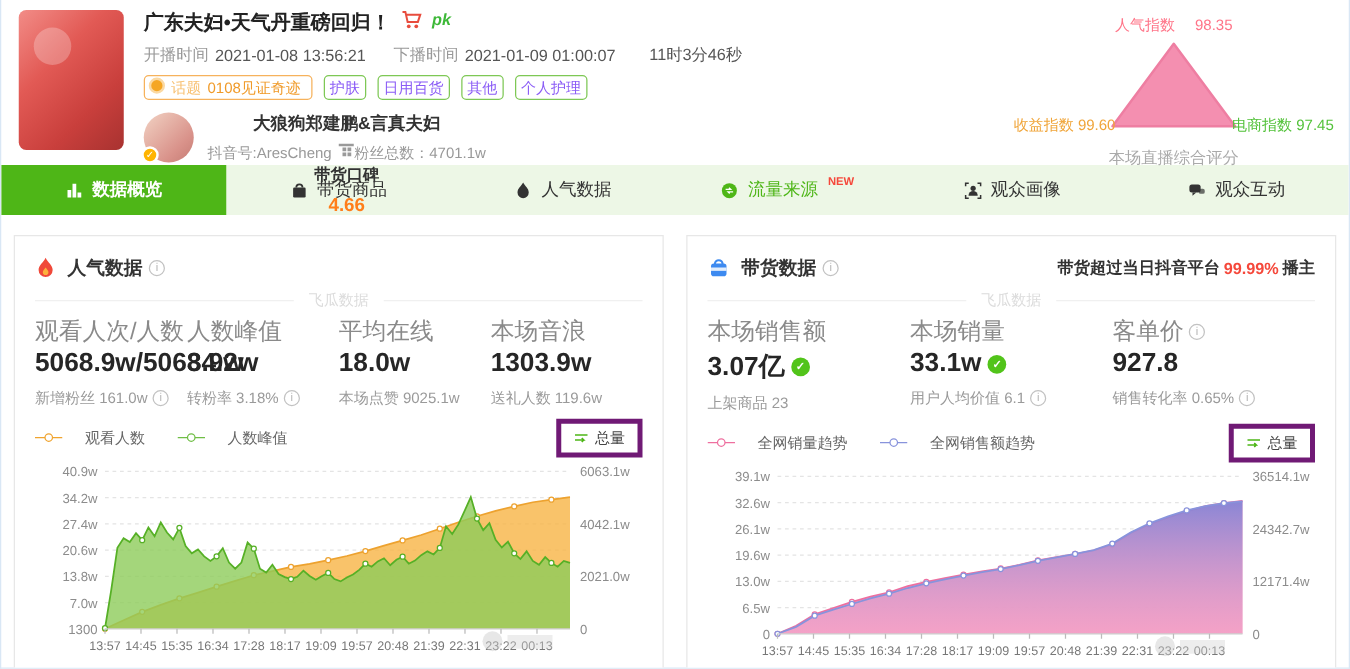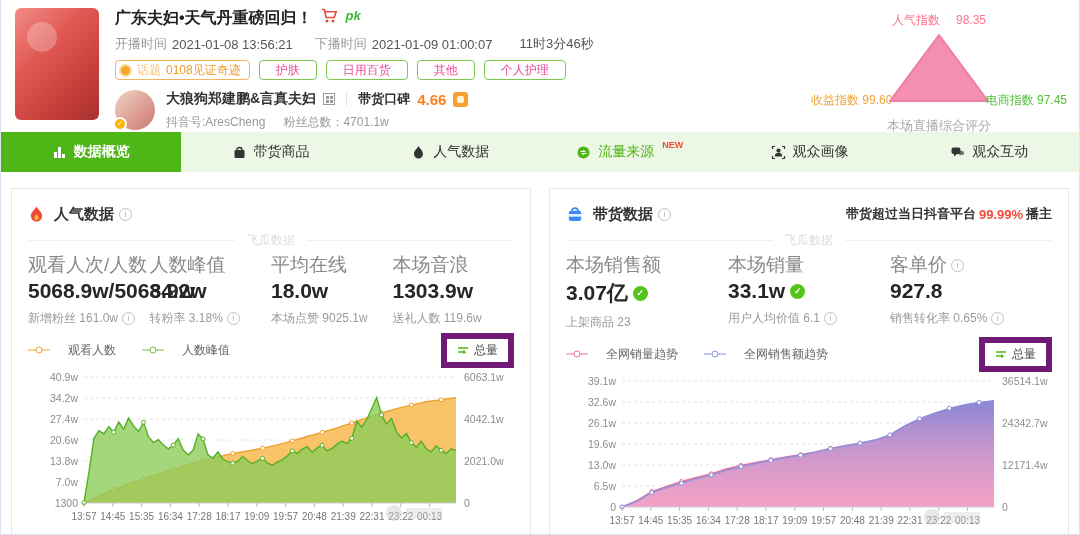--- a/index.html
+++ b/index.html
@@ -14,32 +14,32 @@
     background: linear-gradient(135deg,#f28c87 0%,#e25a55 35%,#c93f3c 70%,#a83230 100%); }
   .cover .blob { width: 30px; height: 30px; border-radius: 50%; background: rgba(255,255,255,.25); margin: 14px 0 0 12px; }
   .info { flex: 1; padding-left: 16px; min-width: 0; }
   .title-row { display: flex; align-items: flex-start; gap: 8px; height: 20px; }
   .title-row h1 { font-size: 16px; margin: 0; color: #222; }
   .pk { color: #3db838; font-style: italic; font-weight: bold; font-size: 13px; }
   .time-row { margin-top: 8px; font-size: 13px; color: #999; display: flex; height: 16px; align-items: center; }
   .time-row b { color: #555; font-weight: normal; margin-left: 5px; }
   .time-row .gap { width: 22px; }
   .tag-row { display: flex; gap: 9px; align-items: center; font-size: 12px; margin-top: 8px; height: 20px; }
-  .topic-badge { display: inline-flex; align-items: center; gap: 5px; border: 1px solid #f6b25c; color: #f09a28;
+  .topic-badge { display: inline-flex; align-items: flex-start; gap: 5px; border: 1px solid #f6b25c; color: #f09a28;
     border-radius: 4px; padding: 1px 8px 1px 3px; height: 20px; }
   .topic-dot { width: 13px; height: 13px; border-radius: 50%; background: #f5a623; border: 2px solid #fbd9a2; flex: none; }
   .topic-prefix { color: #f8c071; }
-  .tag { border: 1px solid #7ec855; color: #ec4899; border-radius: 4px; padding: 1px 16px; height: 20px; line-height: 17px; }
+  .tag { border: 1px solid #7ec855; color: #8b5cf6; border-radius: 4px; padding: 1px 4px; height: 20px; line-height: 17px; }
   .streamer-row { display: flex; align-items: flex-start; gap: 11px; margin-top: 10px; }
   .s-avatar { position: relative; width: 40px; height: 40px; border-radius: 50%; flex: none;
     background: linear-gradient(135deg,#f2d3c4,#d9928a 70%,#c47c74); }
   .s-check { position: absolute; left: -2px; bottom: -1px; width: 14px; height: 14px; background: #ffb400;
     border: 2px solid #fff; border-radius: 50%; color: #fff; font-size: 8px; line-height: 10px; text-align: center; }
   .s-check::before { content: "✓"; }
-  .s-line1 { display: flex; align-items: center; gap: 7px; height: 18px; }
+  .s-line1 { display: flex; align-items: center; gap: 7px; height: 18px; flex-direction: column; }
   .s-name { font-size: 14px; font-weight: bold; color: #333; }
   .qr-icon { width: 12px; height: 12px; border: 1px solid #9a9a9a; position: relative; }
   .qr-icon::before { content: ""; position: absolute; left: 2px; top: 2px; width: 3px; height: 3px;
     background: #9a9a9a; box-shadow: 4px 0 #9a9a9a, 0 4px #9a9a9a, 4px 4px #9a9a9a; }
   .s-divider { width: 1px; height: 14px; background: #e3e3e3; margin: 0 4px; }
   .rep-label { font-size: 13px; color: #333; font-weight: bold; }
   .rep-value { font-size: 15px; color: #ff7e1a; font-weight: bold; }
   .rep-badge { width: 15px; height: 15px; background: #f5a12d; border-radius: 3px; position: relative; }
   .rep-badge::before { content: ""; position: absolute; inset: 4px; background: rgba(255,255,255,.85); border-radius: 2px; }
   .s-line2 { margin-top: 6px; font-size: 12px; color: #999; display: flex; gap: 18px; }
@@ -75,21 +75,21 @@
   .stats { display: flex; }
   .stat { flex: 1; min-width: 0; }
   .stat-label { font-size: 19px; color: #8a8a8a; display: flex; align-items: center; gap: 4px; height: 16px; }
   .stat-value { font-size: 21px; font-weight: bold; color: #262626; margin-top: 6px; display: flex; align-items: center; gap: 5px; }
   .check { width: 15px; height: 15px; border-radius: 50%; background: #52c41a; color: #fff;
     font-size: 9px; line-height: 15px; text-align: center; flex: none; }
   .check::before { content: "✓"; }
   .stat-sub { font-size: 12px; color: #9a9a9a; margin-top: 7px; display: flex; align-items: center; gap: 4px; }
   .legend-row { display: flex; align-items: center; margin-top: 12px; height: 22px; }
   .legend-item { display: flex; align-items: center; gap: 18px; font-size: 12px; color: #666; margin-right: 26px; cursor: pointer; }
-  .total-btn { margin-left: auto; display: flex; align-items: center; gap: 5px; border: 6px solid #701a75;
+  .total-btn { margin-left: auto; display: flex; align-items: center; gap: 5px; border: 4px solid #701a75;
     background: #fff; padding: 3px 10px; font-size: 12px; color: #444; cursor: pointer; }
   .chart-svg { display: block; margin-top: 4px; }
 </style>
 </head>
 <body>
 
 <header class="topbar">
   <div class="cover">
       <div class="blob"></div>
     </div>

